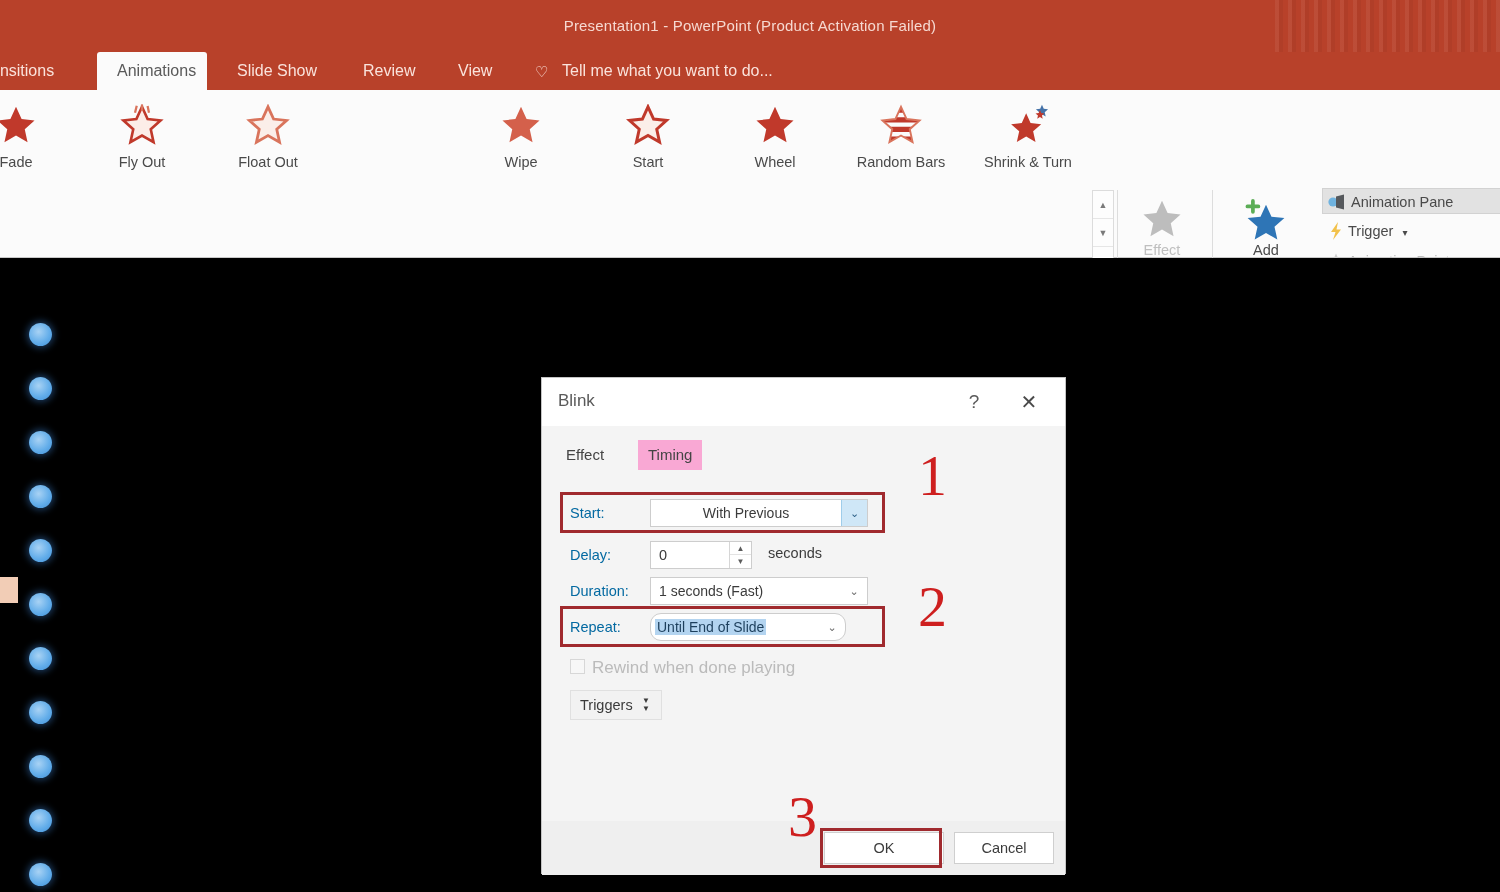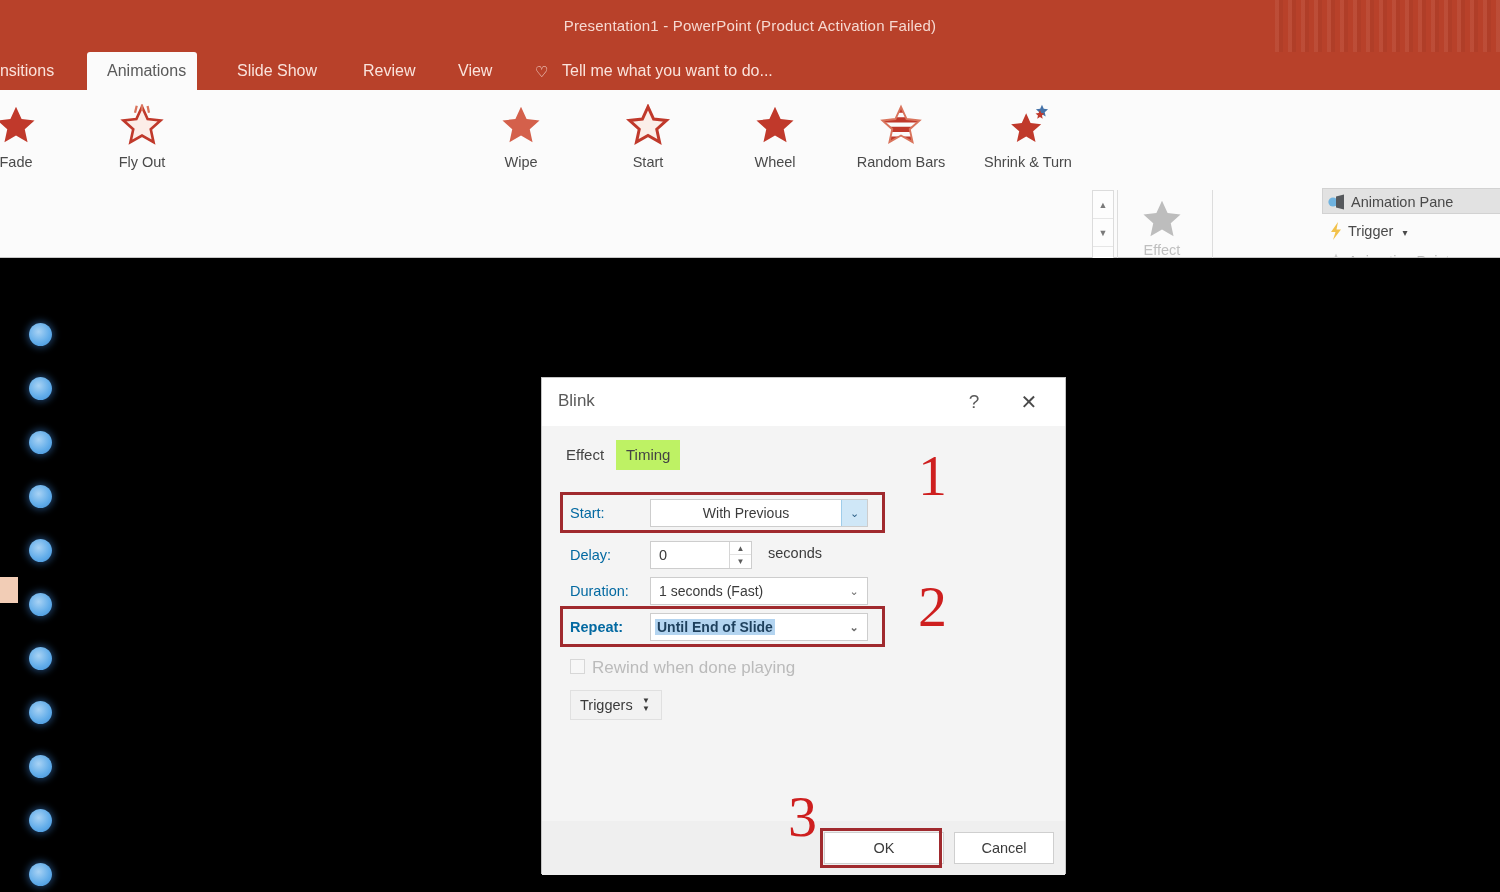--- a/index.html
+++ b/index.html
@@ -179,21 +179,21 @@
     background: #F4F4F4;
   }
   
   #dlg-tabs { position: absolute; left: 14px; top: 14px; height: 30px; }
   .dlg-tab {
     position: absolute; top: 0; height: 30px; line-height: 30px;
     font-size: 15px; color: #444; padding: 0 10px; white-space: nowrap;
   }
   .dlg-tab.active { background: #F4F4F4; }
   #dlg-tab-effect { left: 0; background: transparent; }
-  #dlg-tab-timing { left: 60px; background: #bef264; }
+  #dlg-tab-timing { left: 82px; background: #f9a8d4; }
   #tabline {
     position: absolute; left: 14px; top: 44px; width: 497px; height: 1px; background: #DEDEDE;
   }
   #dlg-panel {
     position: absolute; left: 14px; top: 44px; width: 497px; height: 340px;
     background: #F4F4F4;
   }
 
   .frow { position: absolute; left: 0; height: 30px; }
   .flabel {
@@ -292,21 +292,21 @@
 </head>
 <body>
 
 <div id="titlebar">
   <div class="streaks"></div>
   <div id="titlebar-text">Presentation1 - PowerPoint (Product Activation Failed)</div>
 </div>
 
 <div id="tabstrip">
   <div class="tab" style="left:-20px;">ansitions</div>
-  <div class="tab active" style="left:87px;padding-left:20px;">Animations</div>
+  <div class="tab active" style="left:97px;padding-left:20px;">Animations</div>
   <div class="tab" style="left:226px;">Slide Show</div>
   <div class="tab" style="left:352px;">Review</div>
   <div class="tab" style="left:447px;">View</div>
   <div class="tellme-bulb" style="left:535px;">♡</div>
   <div class="tab" style="left:551px;">Tell me what you want to do...</div>
 </div>
 
 <div id="ribbon">
 
   <div id="ribbon-inner">
@@ -323,20 +323,28 @@
     <div class="gallery-item" style="left:88px;">
       <div class="star-wrap">
         <svg class="star" width="44" height="42" viewBox="0 0 24 24">
           <polygon points="12,1.6 15.2,8.6 22.6,9.4 17,14.4 18.6,21.8 12,18 5.4,21.8 7,14.4 1.4,9.4 8.8,8.6" fill="#FCEDE8" stroke="#C0392B" stroke-width="1.5"></polygon>
           <path d="M8 5 L9 1 M12 4 L12 0.4 M16 5 L15.2 1.2" stroke="#D9745C" stroke-width="1.3" fill="none"></path>
         </svg>
       </div>
       <span class="lbl">Fly Out</span>
     </div>
 
+    <div class="gallery-item" style="left:214px;">
+      <div class="star-wrap">
+        <svg class="star" width="44" height="42" viewBox="0 0 24 24">
+            <polygon points="12,1.6 15.2,8.6 22.6,9.4 17,14.4 18.6,21.8 12,18 5.4,21.8 7,14.4 1.4,9.4 8.8,8.6" fill="#FBEEE9" stroke="#D9745C" stroke-width="1.6"></polygon>
+          </svg>
+      </div>
+      <span class="lbl">Float Out</span>
+    </div>
 
 
     <div class="gallery-item" style="left:467px;">
       <div class="star-wrap">
         <svg class="star" width="44" height="42" viewBox="0 0 24 24">
             <polygon points="12,1.6 15.2,8.6 22.6,9.4 17,14.4 18.6,21.8 12,18 5.4,21.8 7,14.4 1.4,9.4 8.8,8.6" fill="#D4604B"></polygon>
           </svg>
       </div>
       <span class="lbl">Wipe</span>
     </div>
@@ -402,20 +410,30 @@
   <div id="effect-options">
     <div>
       <svg class="star" width="44" height="42" viewBox="0 0 24 24">
           <polygon points="12,1.6 15.2,8.6 22.6,9.4 17,14.4 18.6,21.8 12,18 5.4,21.8 7,14.4 1.4,9.4 8.8,8.6" fill="#BDBDBD"></polygon>
         </svg>
     </div>
     <span class="lbl1">Effect</span>
     <span class="lbl2">Options</span>
   </div>
 
+  <div id="add-animation">
+    <div>
+      <svg class="star" width="46" height="44" viewBox="0 0 26 24">
+        <polygon points="13,3.4 16.1,10.2 23.4,10.9 17.8,15.8 19.4,23 13,19.4 6.6,23 8.2,15.8 2.6,10.9 9.9,10.2" fill="#2E75B6"></polygon>
+        <path d="M5.6 1.2 L5.6 7.4 M2.5 4.3 L8.7 4.3" stroke="#5BAD56" stroke-width="2.1" stroke-linecap="round"></path>
+      </svg>
+    </div>
+    <span class="lbl1">Add</span>
+    <span class="lbl2">Animation</span>
+  </div>
 
   <div class="adv-cmd" id="cmd-animation-pane">
     <span class="adv-icon">
       <svg width="20" height="20" viewBox="0 0 20 20">
         <circle cx="6" cy="10" r="4.6" fill="#6FB3E0"></circle>
         <polygon points="9,4.5 17,2.4 17,17.6 9,15.5" fill="#55585C"></polygon>
       </svg>
     </span>
     <span>Animation Pane</span>
   </div>
@@ -501,23 +519,23 @@
       </div>
 
       <div class="frow" style="top:106px; width:497px;">
         <span class="flabel">Duration:</span>
         <div class="combo" style="left:94px; top:1px; width:218px;">
           <span class="val" style="padding-left:8px;">1 seconds (Fast)</span>
           <span class="arrowbox">⌄</span>
         </div>
       </div>
 
-      <div class="frow" style="top:142px; width:497px;font-weight:bold;">
+      <div class="frow" style="top:142px; width:497px;">
         <span class="flabel">Repeat:</span>
-        <div class="combo" style="left:94px; top:1px; width:218px;">
+        <div class="combo" style="left:94px; top:1px; width:196px;border-radius:11px;">
           <span class="val" style="padding-left:4px;">
             <span class="selected-text">Until End of Slide</span>
           </span>
           <span class="arrowbox">⌄</span>
         </div>
       </div>
       <div class="hl" style="left:4px; top:136px; width:325px; height:41px;"></div>
 
       <div id="chk-rewind" style="top:186px;">
         <span class="box"></span>

